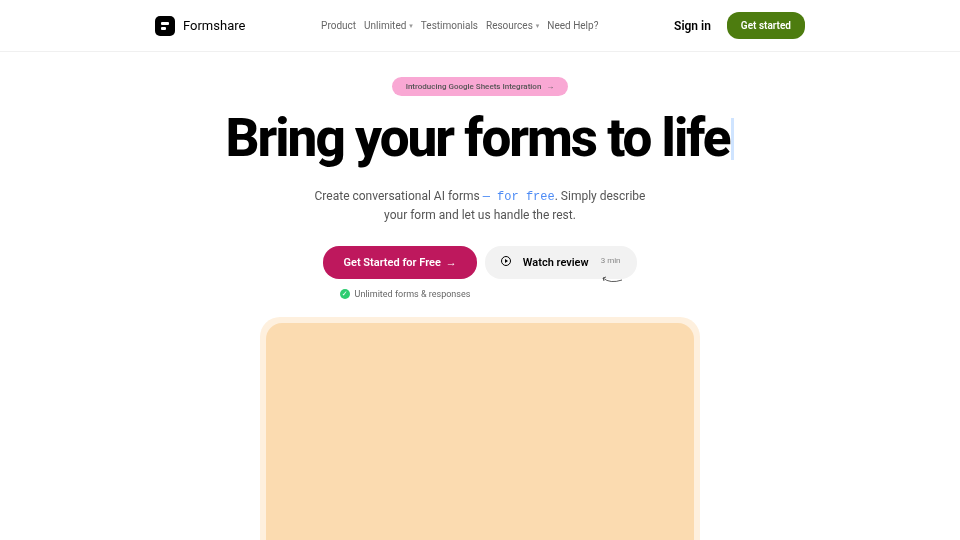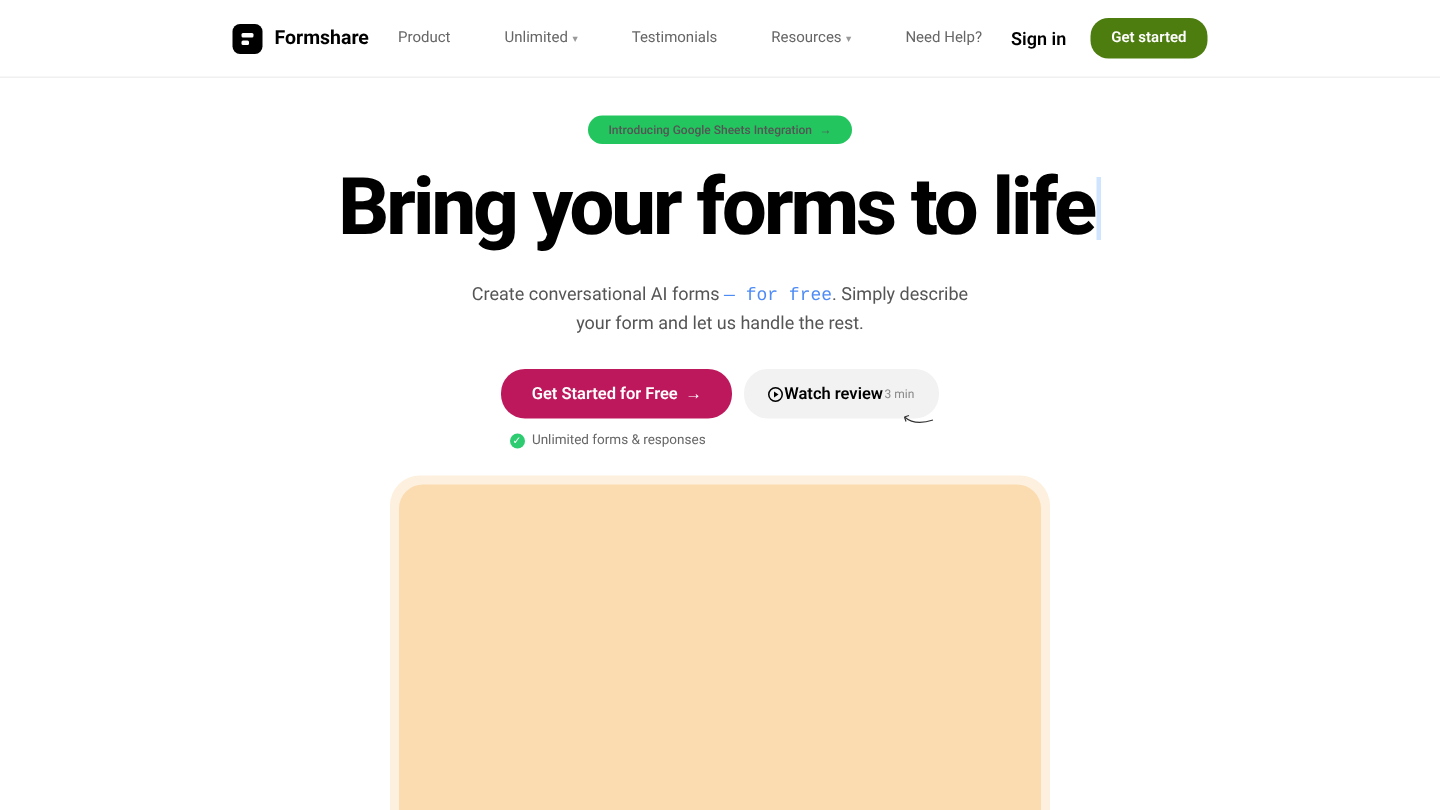--- a/index.html
+++ b/index.html
@@ -32,27 +32,27 @@
       background: #000;
       border-radius: 5px;
       display: flex;
       align-items: center;
       justify-content: center;
       color: #fff;
       font-size: 10px;
       font-weight: bold;
     }
     .logo-text {
-      font-weight: 700;
+      font-weight: 400;
       font-size: 13px;
       color: #000;
     }
     .nav {
       display: flex;
-      gap: 36px;
+      gap: 8px;
       align-items: center;
     }
     .nav-item {
       font-size: 10px;
       color: #666;
       cursor: pointer;
       display: flex;
       align-items: center;
       gap: 3px;
     }
@@ -81,21 +81,21 @@
       cursor: pointer;
     }
     .hero {
       text-align: center;
       padding-top: 22px;
     }
     .announcement {
       display: inline-flex;
       align-items: center;
       gap: 5px;
-      background: #22c55e;
+      background: #f9a8d4;
       border-radius: 14px;
       padding: 5px 14px;
       font-size: 8px;
       color: #555;
       font-weight: 500;
       cursor: pointer;
     }
     .announcement .arrow {
       font-size: 8px;
     }
@@ -149,22 +149,21 @@
     }
     .btn-secondary {
       background: #f2f2f2;
       color: #000;
       border-radius: 16px;
       padding: 10px 16px;
       font-size: 11px;
       font-weight: 600;
       cursor: pointer;
       display: flex;
-      align-items: center;
-      gap: 1px;
+      gap: 12px;
     }
     .btn-secondary .duration {
       font-size: 8px;
       color: #888;
       font-weight: 400;
     }
     .play-icon {
       width: 10px;
       height: 10px;
       border: 1px solid #000;

